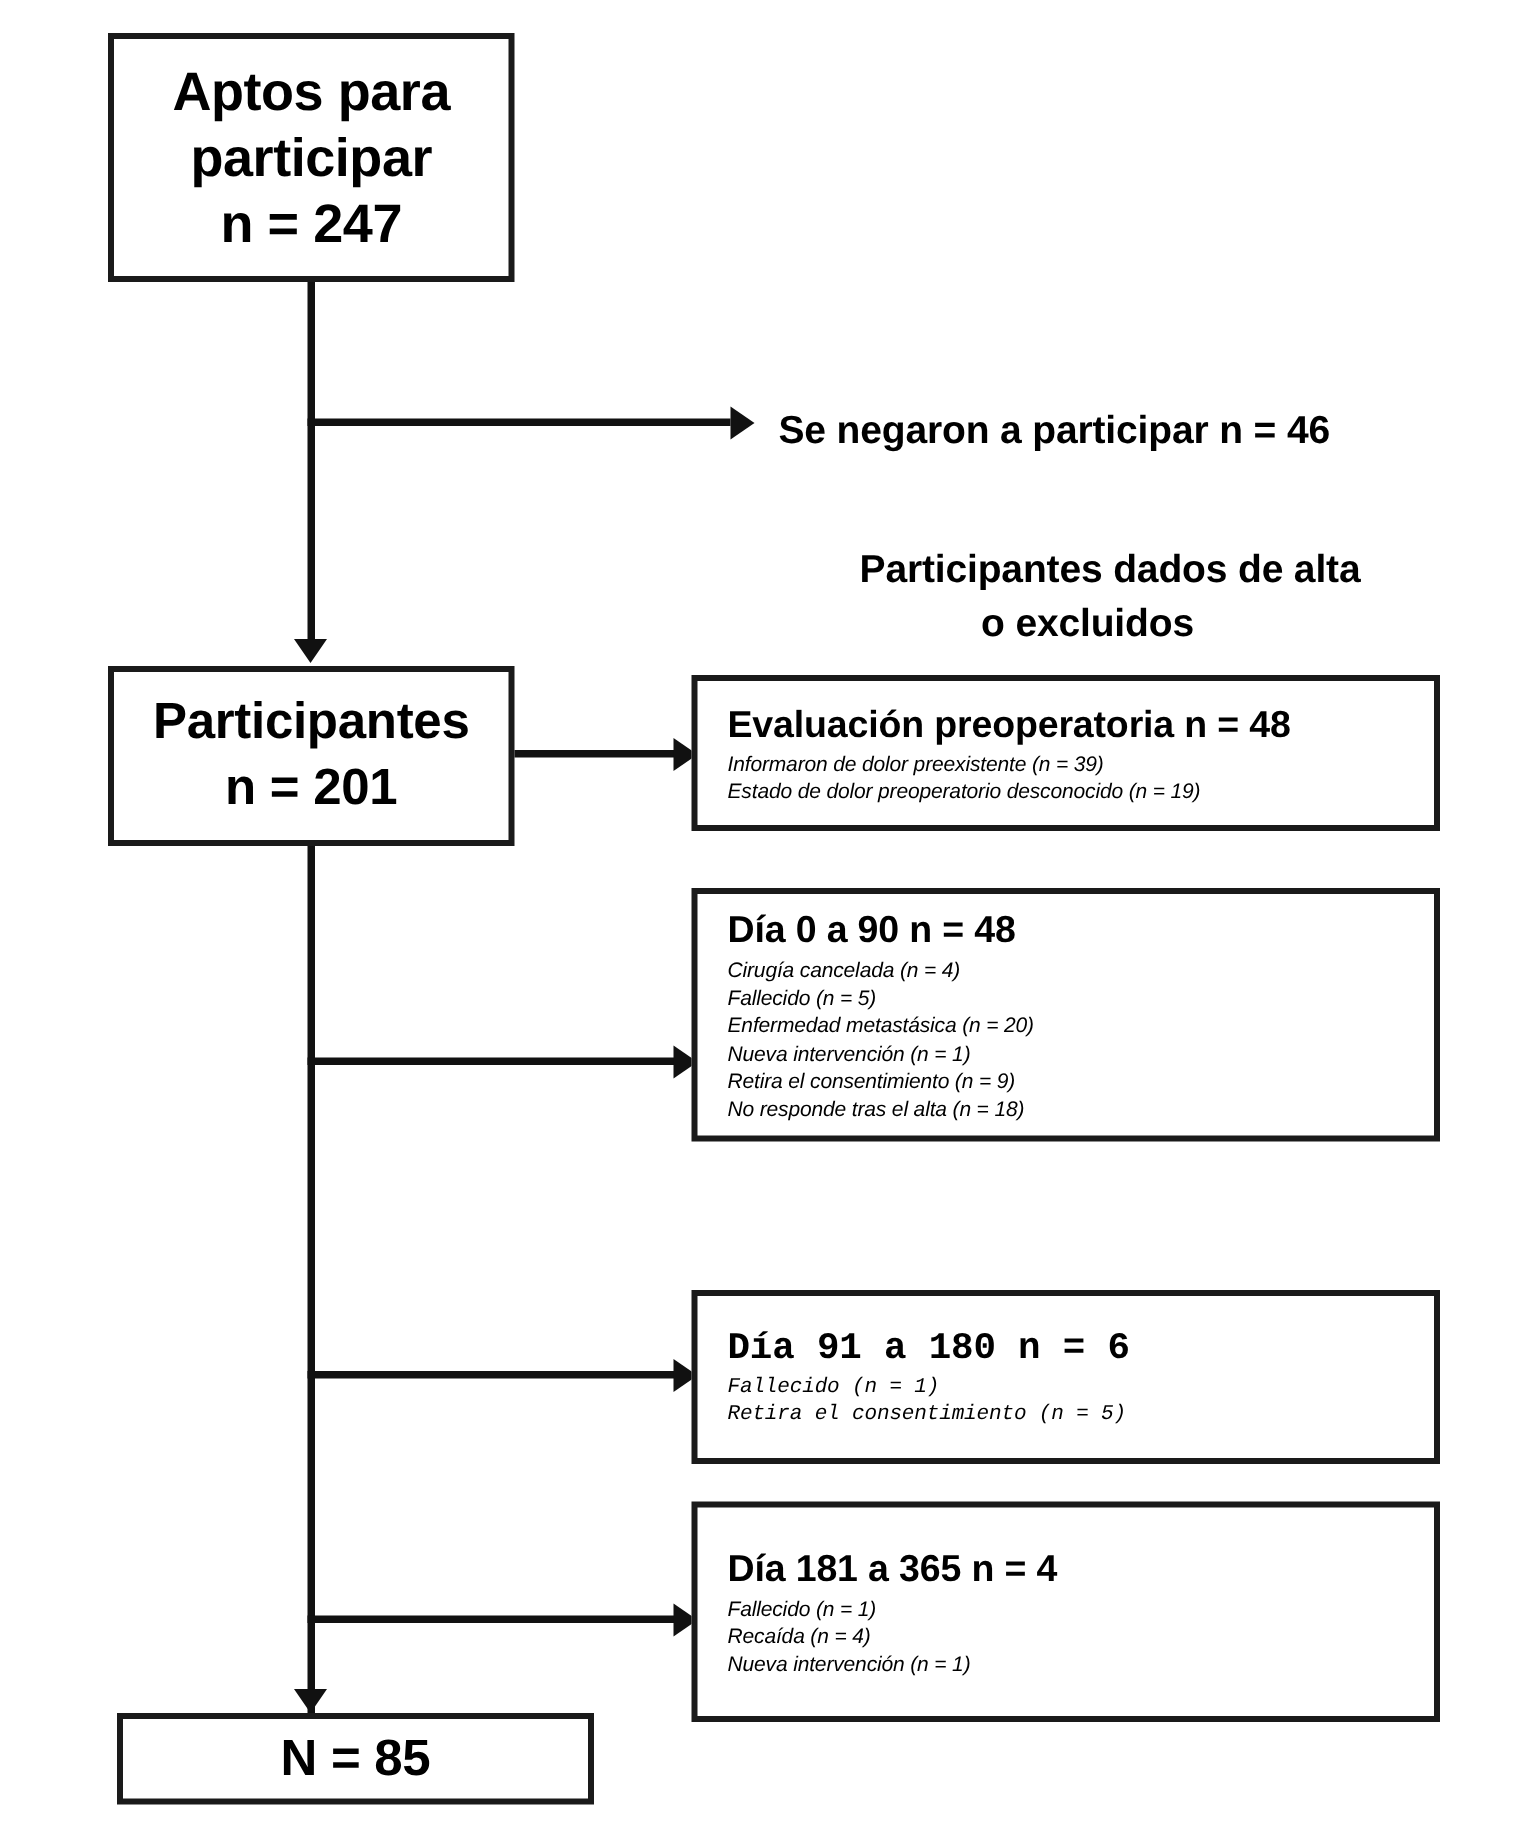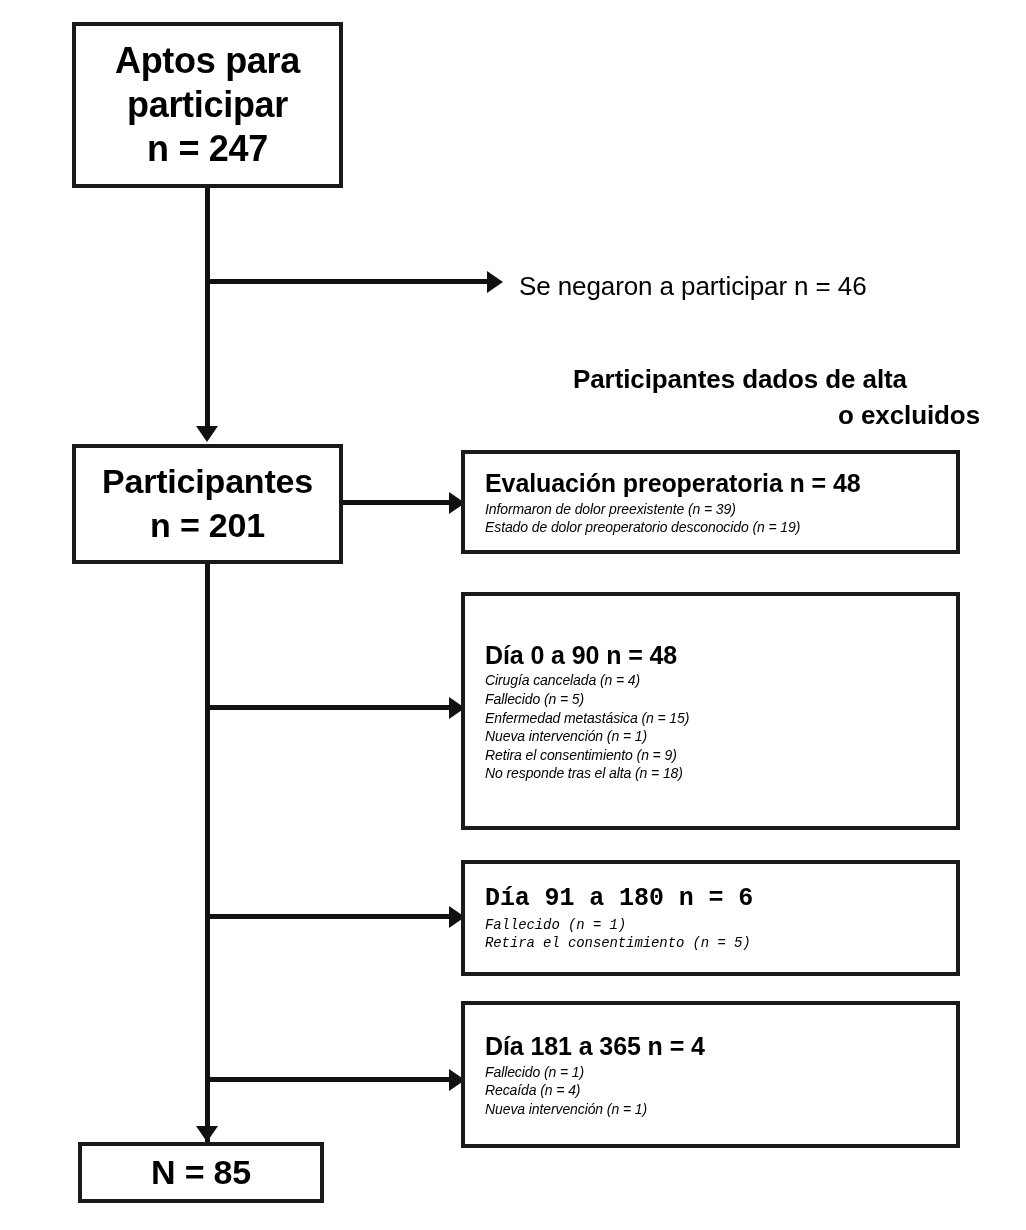--- a/index.html
+++ b/index.html
@@ -59,21 +59,21 @@
   }
   .sub-italic {
     font-style: italic;
     font-size: 14px;
     line-height: 1.33;
     letter-spacing: -0.1px;
     white-space: nowrap;
   }
   .free-text {
     position: absolute;
-    font-weight: normal;
+    font-weight: bold;
     font-size: 26px;
     line-height: 1.35;
     letter-spacing: -0.1px;
     white-space: nowrap;
   }
   .free-text-center {
     position: absolute;
     font-weight: bold;
     font-size: 26px;
     line-height: 1.38;
@@ -119,21 +119,21 @@
   </div>
 
   <div class="vline" style="left:205px; top:188px; height:238px;"></div>
   <div class="arrow-down" style="left:196px; top:426px;"></div>
 
   <div class="hline" style="left:205px; top:279px; width:282px;"></div>
   <div class="arrow-right" style="left:487px; top:271px;"></div>
   <div class="free-text" style="left:519px; top:269px;">Se negaron a participar n = 46</div>
 
   <div class="free-text-center" style="left:500px; top:362px; width:480px;">Participantes dados de alta</div>
-  <div class="free-text-center" style="left:500px; top:398px; width:480px;text-align:right;">o excluidos</div>
+  <div class="free-text-center" style="left:485px; top:398px; width:480px;">o excluidos</div>
 
   <div class="box box-center" style="left:72px; top:444px; width:271px; height:120px;">
     <div class="lg-bold">Participantes</div>
     <div class="lg-bold">n = 201</div>
   </div>
 
   <div class="hline" style="left:343px; top:500px; width:110px;"></div>
   <div class="arrow-right" style="left:449px; top:492px;"></div>
 
   <div class="box box-left" style="left:461px; top:450px; width:499px; height:104px;">
@@ -141,25 +141,25 @@
     <div class="sub-italic">Informaron de dolor preexistente (n = 39)</div>
     <div class="sub-italic">Estado de dolor preoperatorio desconocido (n = 19)</div>
   </div>
 
   <div class="vline" style="left:205px; top:564px; height:578px;"></div>
   <div class="arrow-down" style="left:196px; top:1126px;"></div>
 
   <div class="hline" style="left:205px; top:705px; width:248px;"></div>
   <div class="arrow-right" style="left:449px; top:697px;"></div>
 
-  <div class="box box-left" style="left:461px; top:592px; width:499px; height:238px;">
+  <div class="box box-left" style="left:461px; top:592px; width:499px; height:169px;">
     <div class="hdr-bold">Día 0 a 90 n = 48</div>
     <div class="sub-italic">Cirugía cancelada (n = 4)</div>
     <div class="sub-italic">Fallecido (n = 5)</div>
-    <div class="sub-italic">Enfermedad metastásica (n = 15)</div>
+    <div class="sub-italic">Enfermedad metastásica (n = 20)</div>
     <div class="sub-italic">Nueva intervención (n = 1)</div>
     <div class="sub-italic">Retira el consentimiento (n = 9)</div>
     <div class="sub-italic">No responde tras el alta (n = 18)</div>
   </div>
 
   <div class="hline" style="left:205px; top:914px; width:248px;"></div>
   <div class="arrow-right" style="left:449px; top:906px;"></div>
 
   <div class="box box-left" style="left:461px; top:860px; width:499px; height:116px;font-family:Liberation Mono, monospace;">
     <div class="hdr-bold">Día 91 a 180 n = 6</div>
@@ -170,17 +170,17 @@
   <div class="hline" style="left:205px; top:1077px; width:248px;"></div>
   <div class="arrow-right" style="left:449px; top:1069px;"></div>
 
   <div class="box box-left" style="left:461px; top:1001px; width:499px; height:147px;">
     <div class="hdr-bold">Día 181 a 365 n = 4</div>
     <div class="sub-italic">Fallecido (n = 1)</div>
     <div class="sub-italic">Recaída (n = 4)</div>
     <div class="sub-italic">Nueva intervención (n = 1)</div>
   </div>
 
-  <div class="box box-center" style="left:78px; top:1142px; width:246px; height:61px;">
+  <div class="box box-center" style="left:78px; top:1142px; width:318px; height:61px;">
     <div class="lg-bold">N = 85</div>
   </div>
 
 </div>
 
 </body></html>

